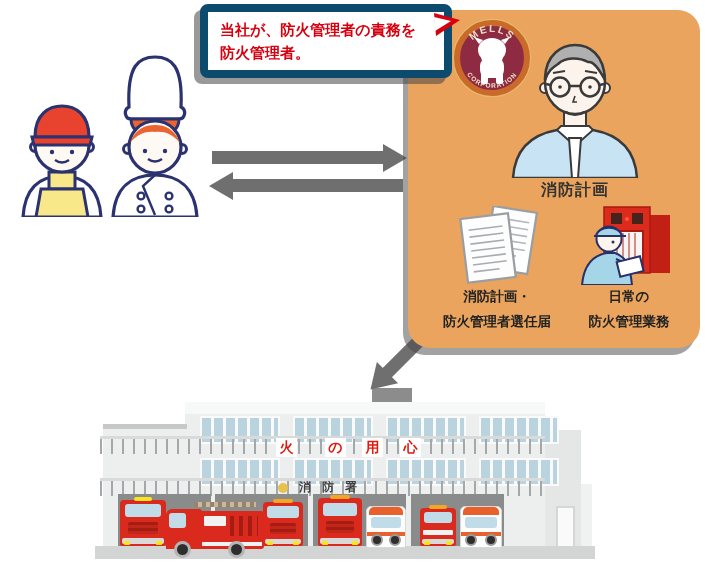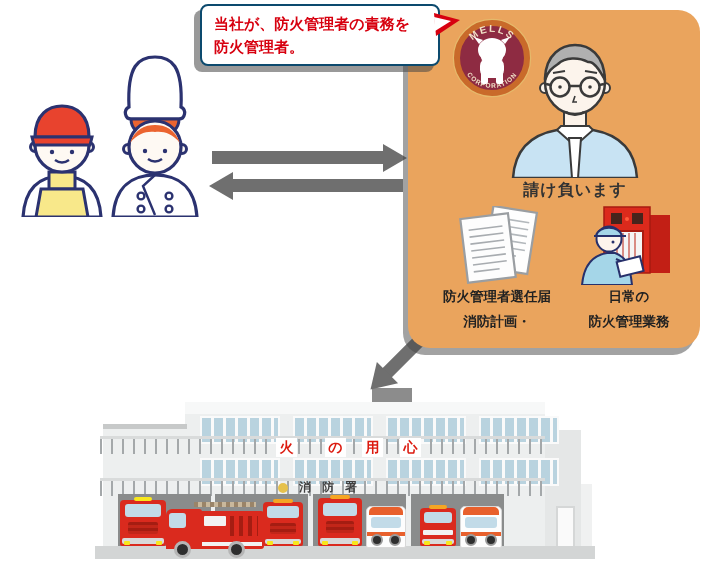--- a/index.html
+++ b/index.html
@@ -1,21 +1,21 @@
 <!DOCTYPE html>
 <html><head>
 <meta charset="utf-8">
 <style>
   html,body{margin:0;padding:0;background:#fff;}
   .canvas{position:relative;width:705px;height:581px;background:#ffffff;overflow:hidden;
           font-family:"Liberation Sans","DejaVu Sans",sans-serif;}
   .abs{position:absolute;}
 
   
-  .bubble{left:200px;top:4px;width:236px;height:58px;background:#fff;border:2px solid #0c4a6e;
+  .bubble{left:200px;top:4px;width:236px;height:58px;background:#fff;border:8px solid #0c4a6e;
           border-radius:8px;box-shadow:-6px 6px 0 rgba(70,70,70,0.55);z-index:30;}
   .bubble-text{padding:6px 12px;color:#d7000f;font-weight:700;font-size:15px;line-height:1.55;}
   .bubble-tail{left:434px;top:12px;width:26px;height:26px;z-index:31;}
 
   
   .panel{left:408px;top:10px;width:292px;height:338px;background:#EAA45D;border-radius:22px;
          box-shadow:-5px 7px 0 rgba(70,70,70,0.5);z-index:5;}
   .logo{left:452px;top:14px;width:80px;height:86px;z-index:8;}
   .manager-illustration{left:503px;top:26px;width:144px;height:152px;z-index:7;}
   .manager-label{left:480px;top:180px;width:190px;text-align:center;font-size:16px;font-weight:700;
@@ -141,21 +141,21 @@
         <line x1="96.5" y1="59" x2="101" y2="58"></line>
     </g>
     <circle cx="57" cy="61" r="1.8" fill="#3A3A3A"></circle>
       <circle cx="87" cy="61" r="1.8" fill="#3A3A3A"></circle>
     <path d="M50,47 L62,45" stroke="#3A3A3A" stroke-width="2" fill="none"></path>
     <path d="M82,45 L94,47" stroke="#3A3A3A" stroke-width="2" fill="none"></path>
     <path d="M72,70 L70,76 L74,76" stroke="#3A3A3A" stroke-width="1.6" fill="none"></path>
     <path d="M63,86 Q72,92 81,86" stroke="#3A3A3A" stroke-width="2.2" fill="none"></path>
   </svg>
 
-  <div class="abs manager-label">請け負います</div>
+  <div class="abs manager-label">消防計画</div>
 
   <svg class="abs doc-icon" viewBox="0 0 92 78">
     <g transform="rotate(9 58 36)">
       <rect x="36" y="3" width="44" height="62" fill="#FEFEFE" stroke="#9A9EA2" stroke-width="2.2"></rect>
       <g stroke="#B3B8BC" stroke-width="1.6">
         <line x1="42" y1="14" x2="74" y2="14"></line>
           <line x1="42" y1="21" x2="74" y2="21"></line>
         <line x1="42" y1="28" x2="74" y2="28"></line>
           <line x1="42" y1="35" x2="74" y2="35"></line>
         <line x1="42" y1="42" x2="74" y2="42"></line>
@@ -169,22 +169,22 @@
           <line x1="19" y1="29" x2="53" y2="29"></line>
         <line x1="19" y1="36" x2="53" y2="36"></line>
           <line x1="19" y1="43" x2="53" y2="43"></line>
         <line x1="19" y1="50" x2="53" y2="50"></line>
           <line x1="19" y1="57" x2="53" y2="57"></line>
         <line x1="19" y1="64" x2="45" y2="64"></line>
       </g>
     </g>
   </svg>
   <div class="abs item-label item-label-1">
+    <div>消防計画・</div>
     <div>防火管理者選任届</div>
-    <div>消防計画・</div>
   </div>
 
   <svg class="abs cab-icon" viewBox="0 0 96 82">
     <rect x="64" y="12" width="26" height="58" fill="#C21F15"></rect>
     <rect x="24" y="4" width="46" height="66" fill="#DC2A1C" stroke="#A81B11" stroke-width="1.5"></rect>
     <rect x="31" y="10" width="11" height="11" fill="#46241C"></rect>
     <rect x="52" y="10" width="11" height="11" fill="#46241C"></rect>
     <circle cx="47" cy="16" r="2" fill="#FF5A3C"></circle>
     <rect x="31" y="28" width="32" height="36" fill="#F5F5F5" stroke="#A81B11" stroke-width="2"></rect>
     <g stroke="#D98C84" stroke-width="2">

